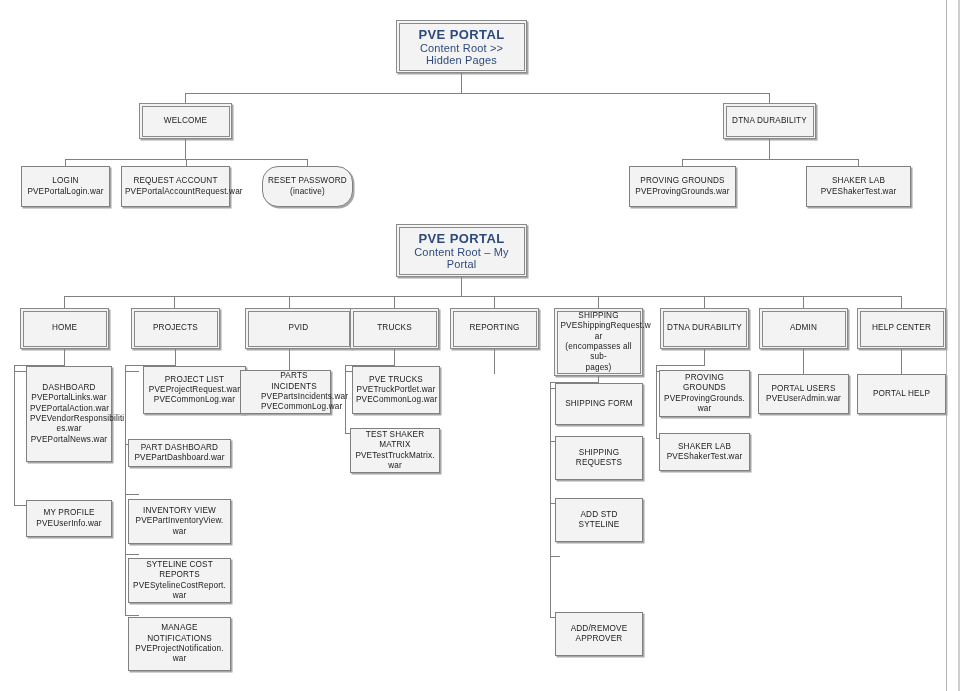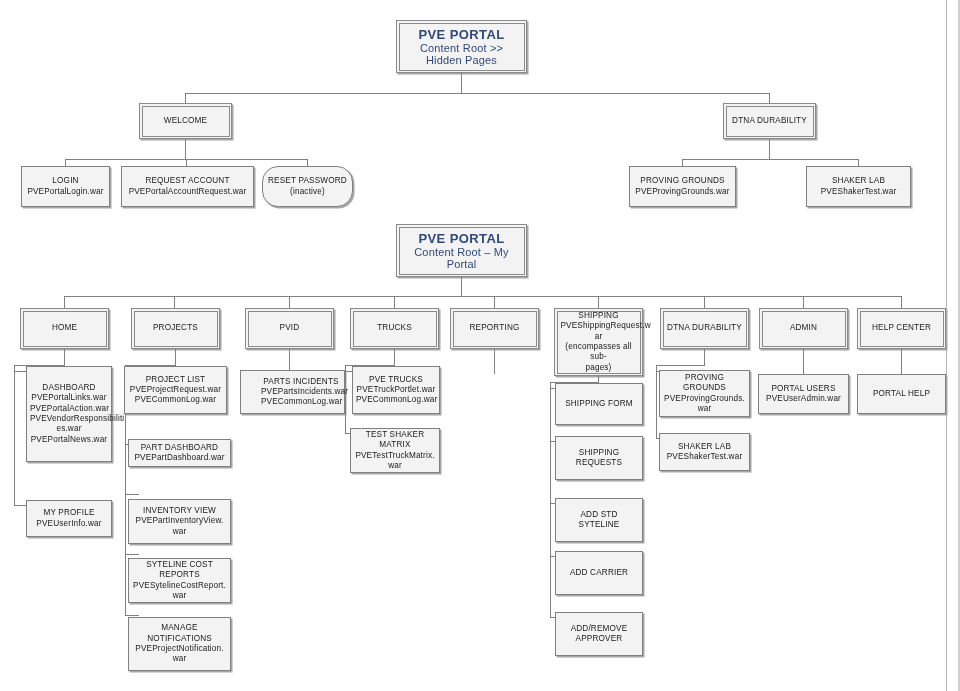--- a/index.html
+++ b/index.html
@@ -155,21 +155,21 @@
   <div class="ln lnv" style="left:186px; top:159px; height:7px;"></div>
   <div class="ln lnv" style="left:307px; top:159px; height:7px;"></div>
 
   <div class="node" style="left:21px; top:166px; width:89px; height:41px;">
     <div class="txt">
       <span class="cap">LOGIN</span>
       <span class="cap">PVEPortalLogin.war</span>
     </div>
   </div>
 
-  <div class="node" style="left:121px; top:166px; width:133px; height:41px;">
+  <div class="node" style="left:121px; top:166px; width:109px; height:41px;">
     <div class="txt">
       <span class="cap">REQUEST ACCOUNT</span>
       <span class="cap">PVEPortalAccountRequest.war</span>
     </div>
   </div>
 
   <div class="node" style="left:262px; top:166px; width:91px; height:41px;border-radius:16px;">
     <div class="txt">
       <span class="cap">RESET PASSWORD</span>
       <span class="cap">(inactive)</span>
@@ -257,21 +257,21 @@
   </div>
   <div class="ln lnv" style="left:175px; top:349px; height:16px;"></div>
   <div class="ln lnh" style="left:125px; top:365px; width:51px;"></div>
   <div class="ln lnv" style="left:125px; top:365px; height:250px;"></div>
   <div class="ln lnh" style="left:125px; top:371px;  width:14px;"></div>
   <div class="ln lnh" style="left:125px; top:444px;  width:14px;"></div>
   <div class="ln lnh" style="left:125px; top:494px;  width:14px;"></div>
   <div class="ln lnh" style="left:125px; top:554px;  width:14px;"></div>
   <div class="ln lnh" style="left:125px; top:615px;  width:14px;"></div>
 
-  <div class="node" style="left:124px; top:366px; width:103px; height:48px;">
+  <div class="node" style="left:143px; top:366px; width:103px; height:48px;">
     <div class="txt">
       <span class="cap">PROJECT LIST</span>
       <span class="cap">PVEProjectRequest.war</span>
       <span class="cap">PVECommonLog.war</span>
     </div>
   </div>
 
   <div class="node" style="left:128px; top:439px; width:103px; height:28px;">
     <div class="txt">
       <span class="cap">PART DASHBOARD</span>
@@ -297,30 +297,30 @@
 
   <div class="node" style="left:128px; top:617px; width:103px; height:54px;justify-content:flex-end;">
     <div class="txt">
       <span class="cap">MANAGE</span>
       <span class="cap">NOTIFICATIONS</span>
       <span class="cap">PVEProjectNotification.</span>
       <span class="cap">war</span>
     </div>
   </div>
 
-  <div class="node dbl" style="left:245px; top:308px; width:89px; height:41px;">
+  <div class="node dbl" style="left:245px; top:308px; width:107px; height:41px;">
     <div class="inner">
         <div class="txt">
       <span class="cap">PVID</span>
     </div>
       </div>
   </div>
   <div class="ln lnv" style="left:289px; top:349px; height:21px;"></div>
 
-  <div class="node" style="left:240px; top:370px; width:105px; height:44px;padding-left:20px;">
+  <div class="node" style="left:240px; top:370px; width:91px; height:44px;padding-left:20px;">
     <div class="txt">
       <span class="cap">PARTS INCIDENTS</span>
       <span class="cap">PVEPartsIncidents.war</span>
       <span class="cap">PVECommonLog.war</span>
     </div>
   </div>
 
   <div class="node dbl" style="left:350px; top:308px; width:89px; height:41px;">
     <div class="inner">
         <div class="txt">
@@ -391,25 +391,20 @@
       <span class="cap">SHIPPING REQUESTS</span>
     </div>
   </div>
 
   <div class="node" style="left:555px; top:498px; width:88px; height:44px;">
     <div class="txt">
       <span class="cap">ADD STD SYTELINE</span>
     </div>
   </div>
 
-  <div class="node" style="left:555px; top:551px; width:88px; height:44px;">
-    <div class="txt">
-      <span class="cap">ADD CARRIER</span>
-    </div>
-  </div>
 
   <div class="node" style="left:555px; top:612px; width:88px; height:44px;">
     <div class="txt">
       <span class="cap">ADD/REMOVE</span>
       <span class="cap">APPROVER</span>
     </div>
   </div>
 
   <div class="node dbl" style="left:660px; top:308px; width:89px; height:41px;">
     <div class="inner">

